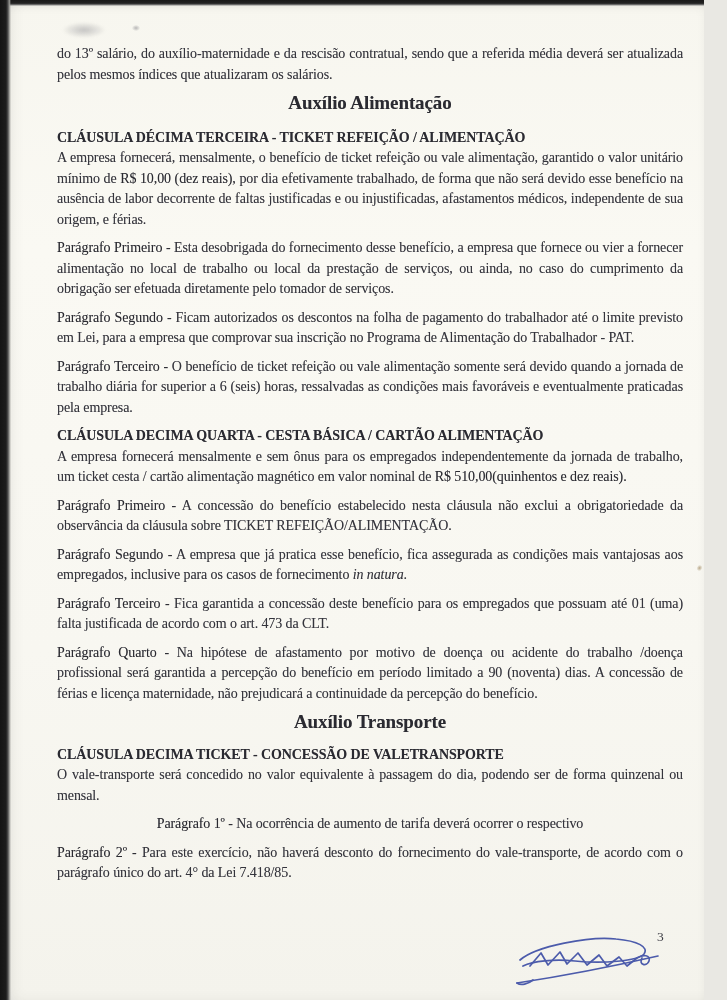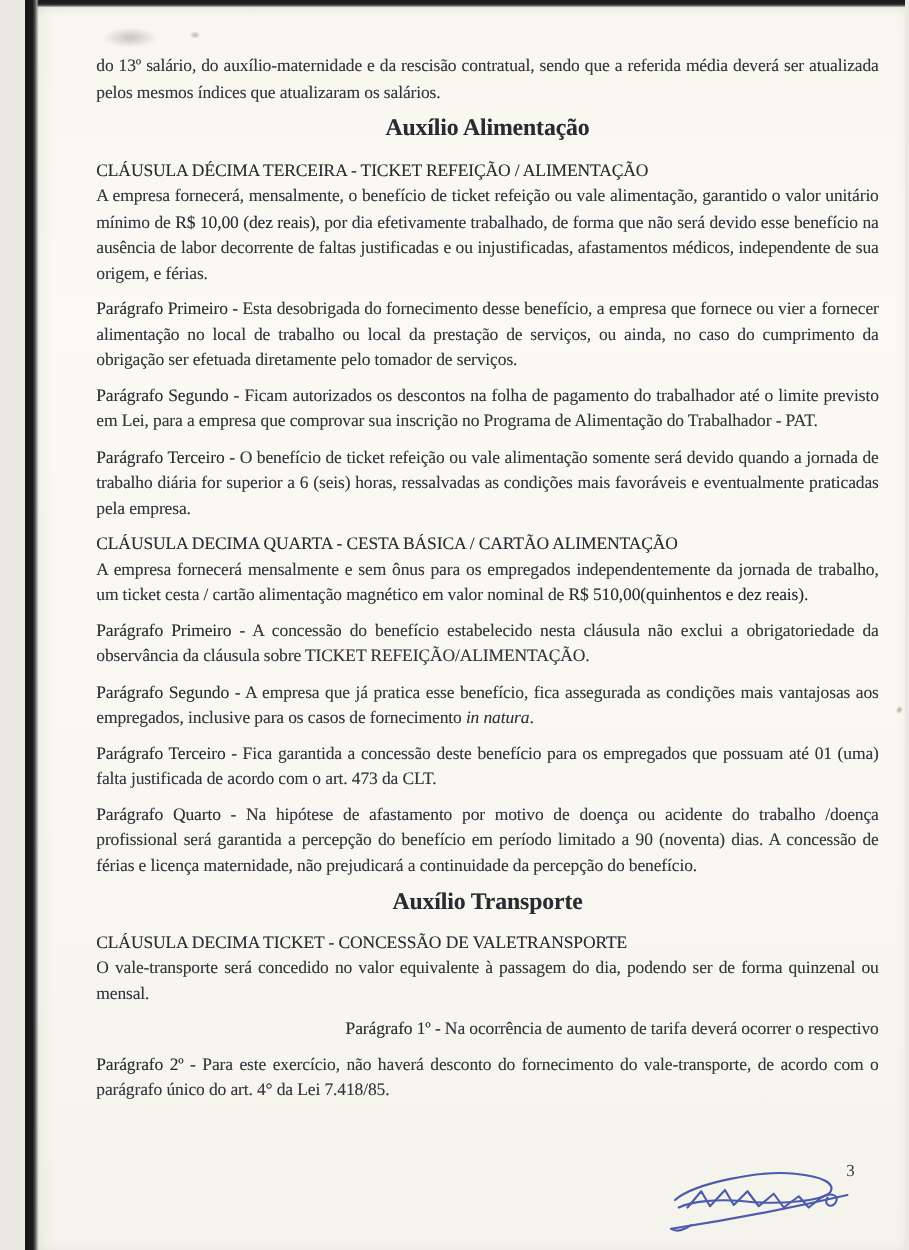--- a/index.html
+++ b/index.html
@@ -7,21 +7,20 @@
     width: 727px; height: 1000px;
     font-family: "Liberation Serif", serif;
     background: #e9e8e3;
   }
   .page {
     position: relative;
     width: 704px; height: 1000px;
     overflow: hidden;
     background: linear-gradient(180deg, #f7f6ef 0%, #faf9f3 25%, #f8f7f1 65%, #f4f3ec 100%);
     box-shadow: inset 14px 0 20px -12px rgba(60,60,60,0.30), inset 0 8px 14px -8px rgba(60,60,60,0.25);
-    margin-left: 20px;
   }
   .edge-left {
     position: absolute; left: 0; top: 0; width: 11px; height: 100%;
     background: linear-gradient(to right, #141414 0%, #1c1c1c 55%, #4e4e4e 72%, #9a9a96 85%, rgba(180,180,175,0) 100%);
   }
   .edge-top {
     position: absolute; left: 0; top: 0; width: 100%; height: 6px;
     background: linear-gradient(to bottom, #181818 0%, #222 55%, #777 80%, rgba(150,150,145,0) 100%);
   }
   .smudge-1 {
@@ -40,22 +39,22 @@
     transform: rotate(30deg);
   }
   .content {
     position: absolute; left: 57px; top: 44px; width: 626px;
     font-size: 14px; line-height: 20.5px;
     color: #34343c;
     letter-spacing: -0.1px;
     text-shadow: 0 0 0.5px rgba(45,45,55,0.35);
   }
   .para { margin: 0 0 8px 0; text-align: justify; }
-  .para.no-justify { text-align: right; }
-  .clause-title { margin: 0; font-weight: normal; color: #2a2a31; text-align: left; }
+  .para.no-justify { text-align: center; }
+  .clause-title { margin: 0; font-weight: bold; color: #2a2a31; text-align: left; }
   .center-heading {
     margin: 8px 0 14px 0; text-align: center;
     font-size: 19px; font-weight: bold; color: #2a2a31;
   }
   .center-heading.tight { margin-top: 2px; margin-bottom: 12px; }
   .b { font-weight: normal; color: #2a2a31; }
   .i { font-style: italic; }
   .page-number {
     position: absolute; left: 657px; top: 929px;
     font-size: 13.5px; color: #3a3a42;

